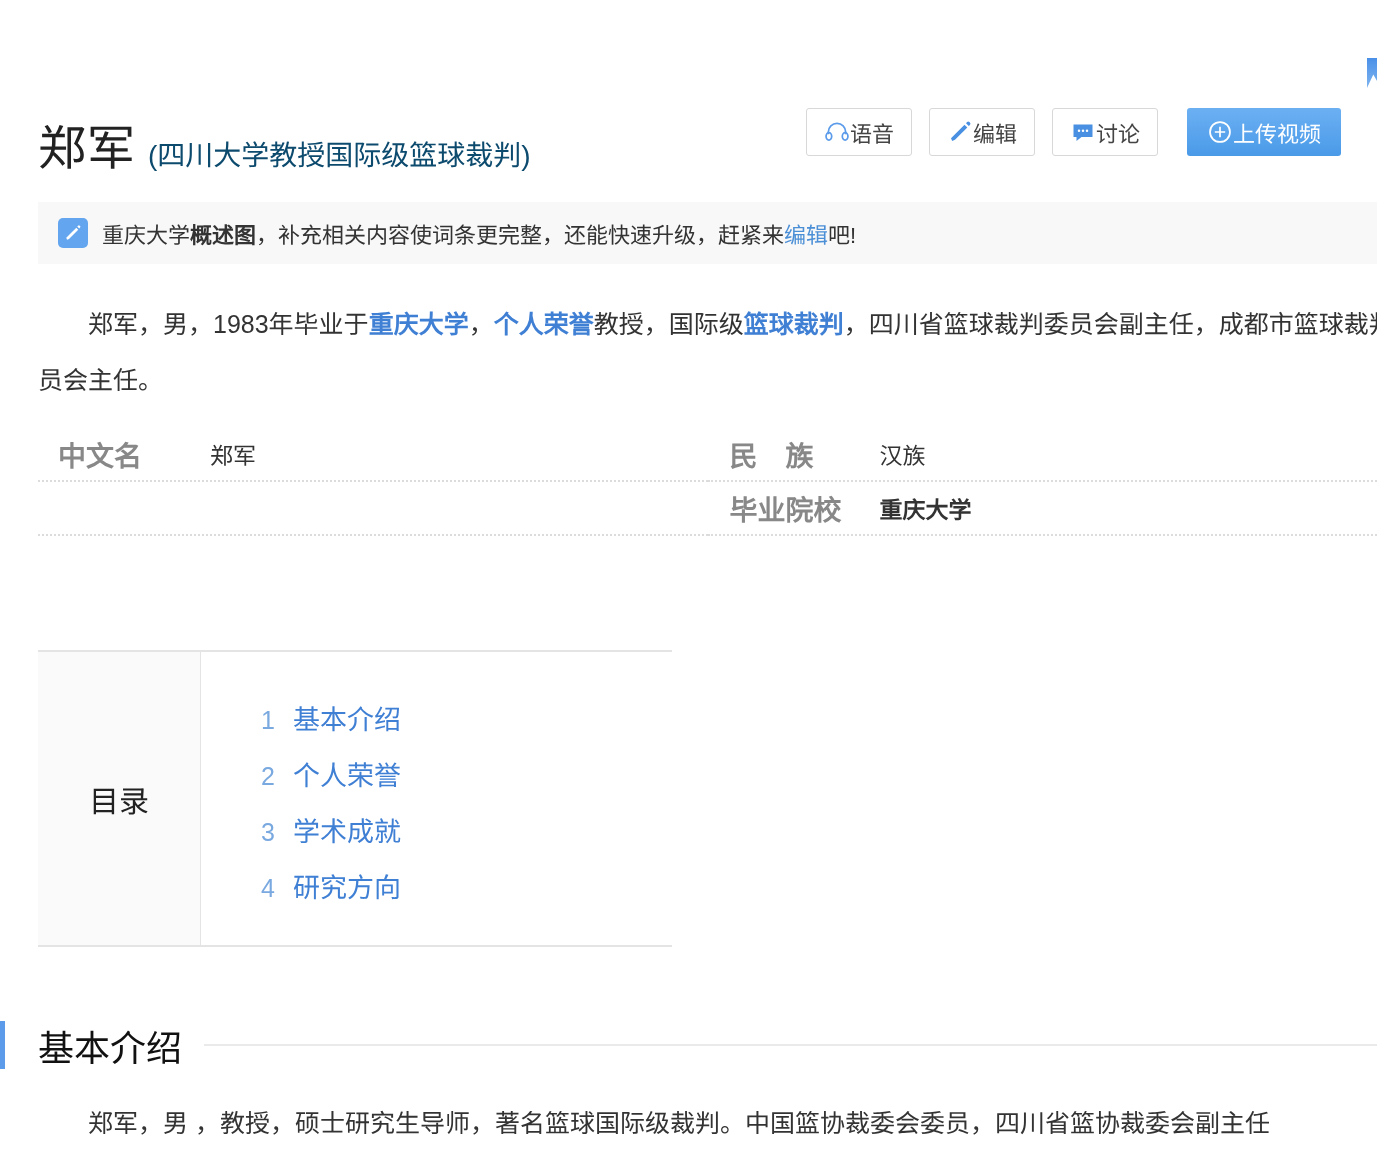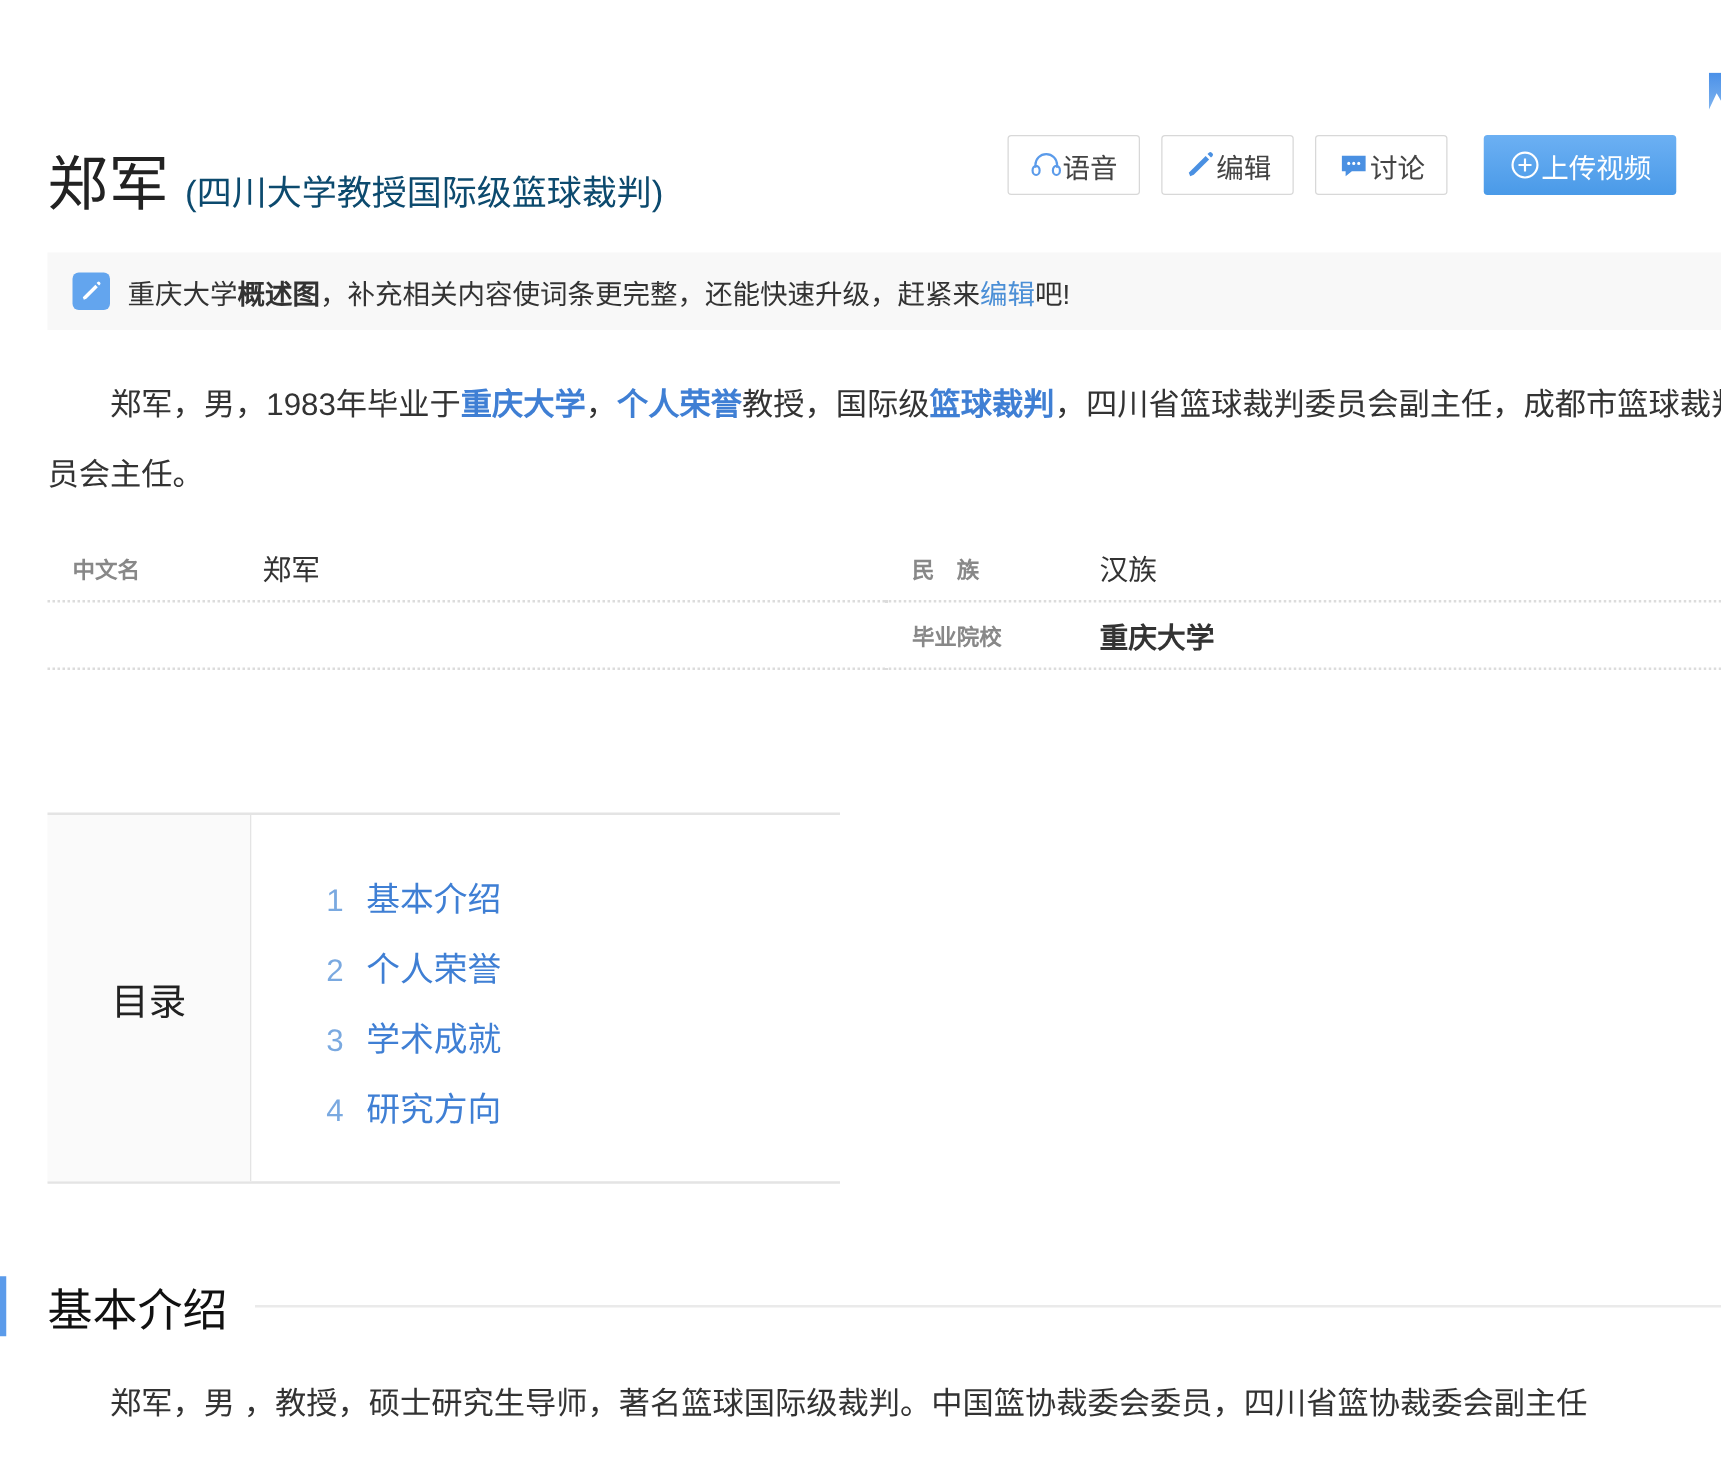--- a/index.html
+++ b/index.html
@@ -154,21 +154,21 @@
     height: 52px;
     display: flex;
     align-items: center;
     border-bottom: 2px dotted #dcdcdc;
   }
   .bi-row.empty { border-bottom: 2px dotted #dcdcdc; }
   .bi-key {
     width: 172px;
     padding-left: 20px;
     box-sizing: border-box;
-    font-size: 18px;
+    font-size: 28px;
     color: #888888;
     font-weight: bold;
     letter-spacing: 0;
   }
   .bi-val {
     font-size: 23px;
     color: #333333;
   }
   .bi-col.right .bi-key { padding-left: 22px; font-family: Liberation Mono, monospace; }
 

